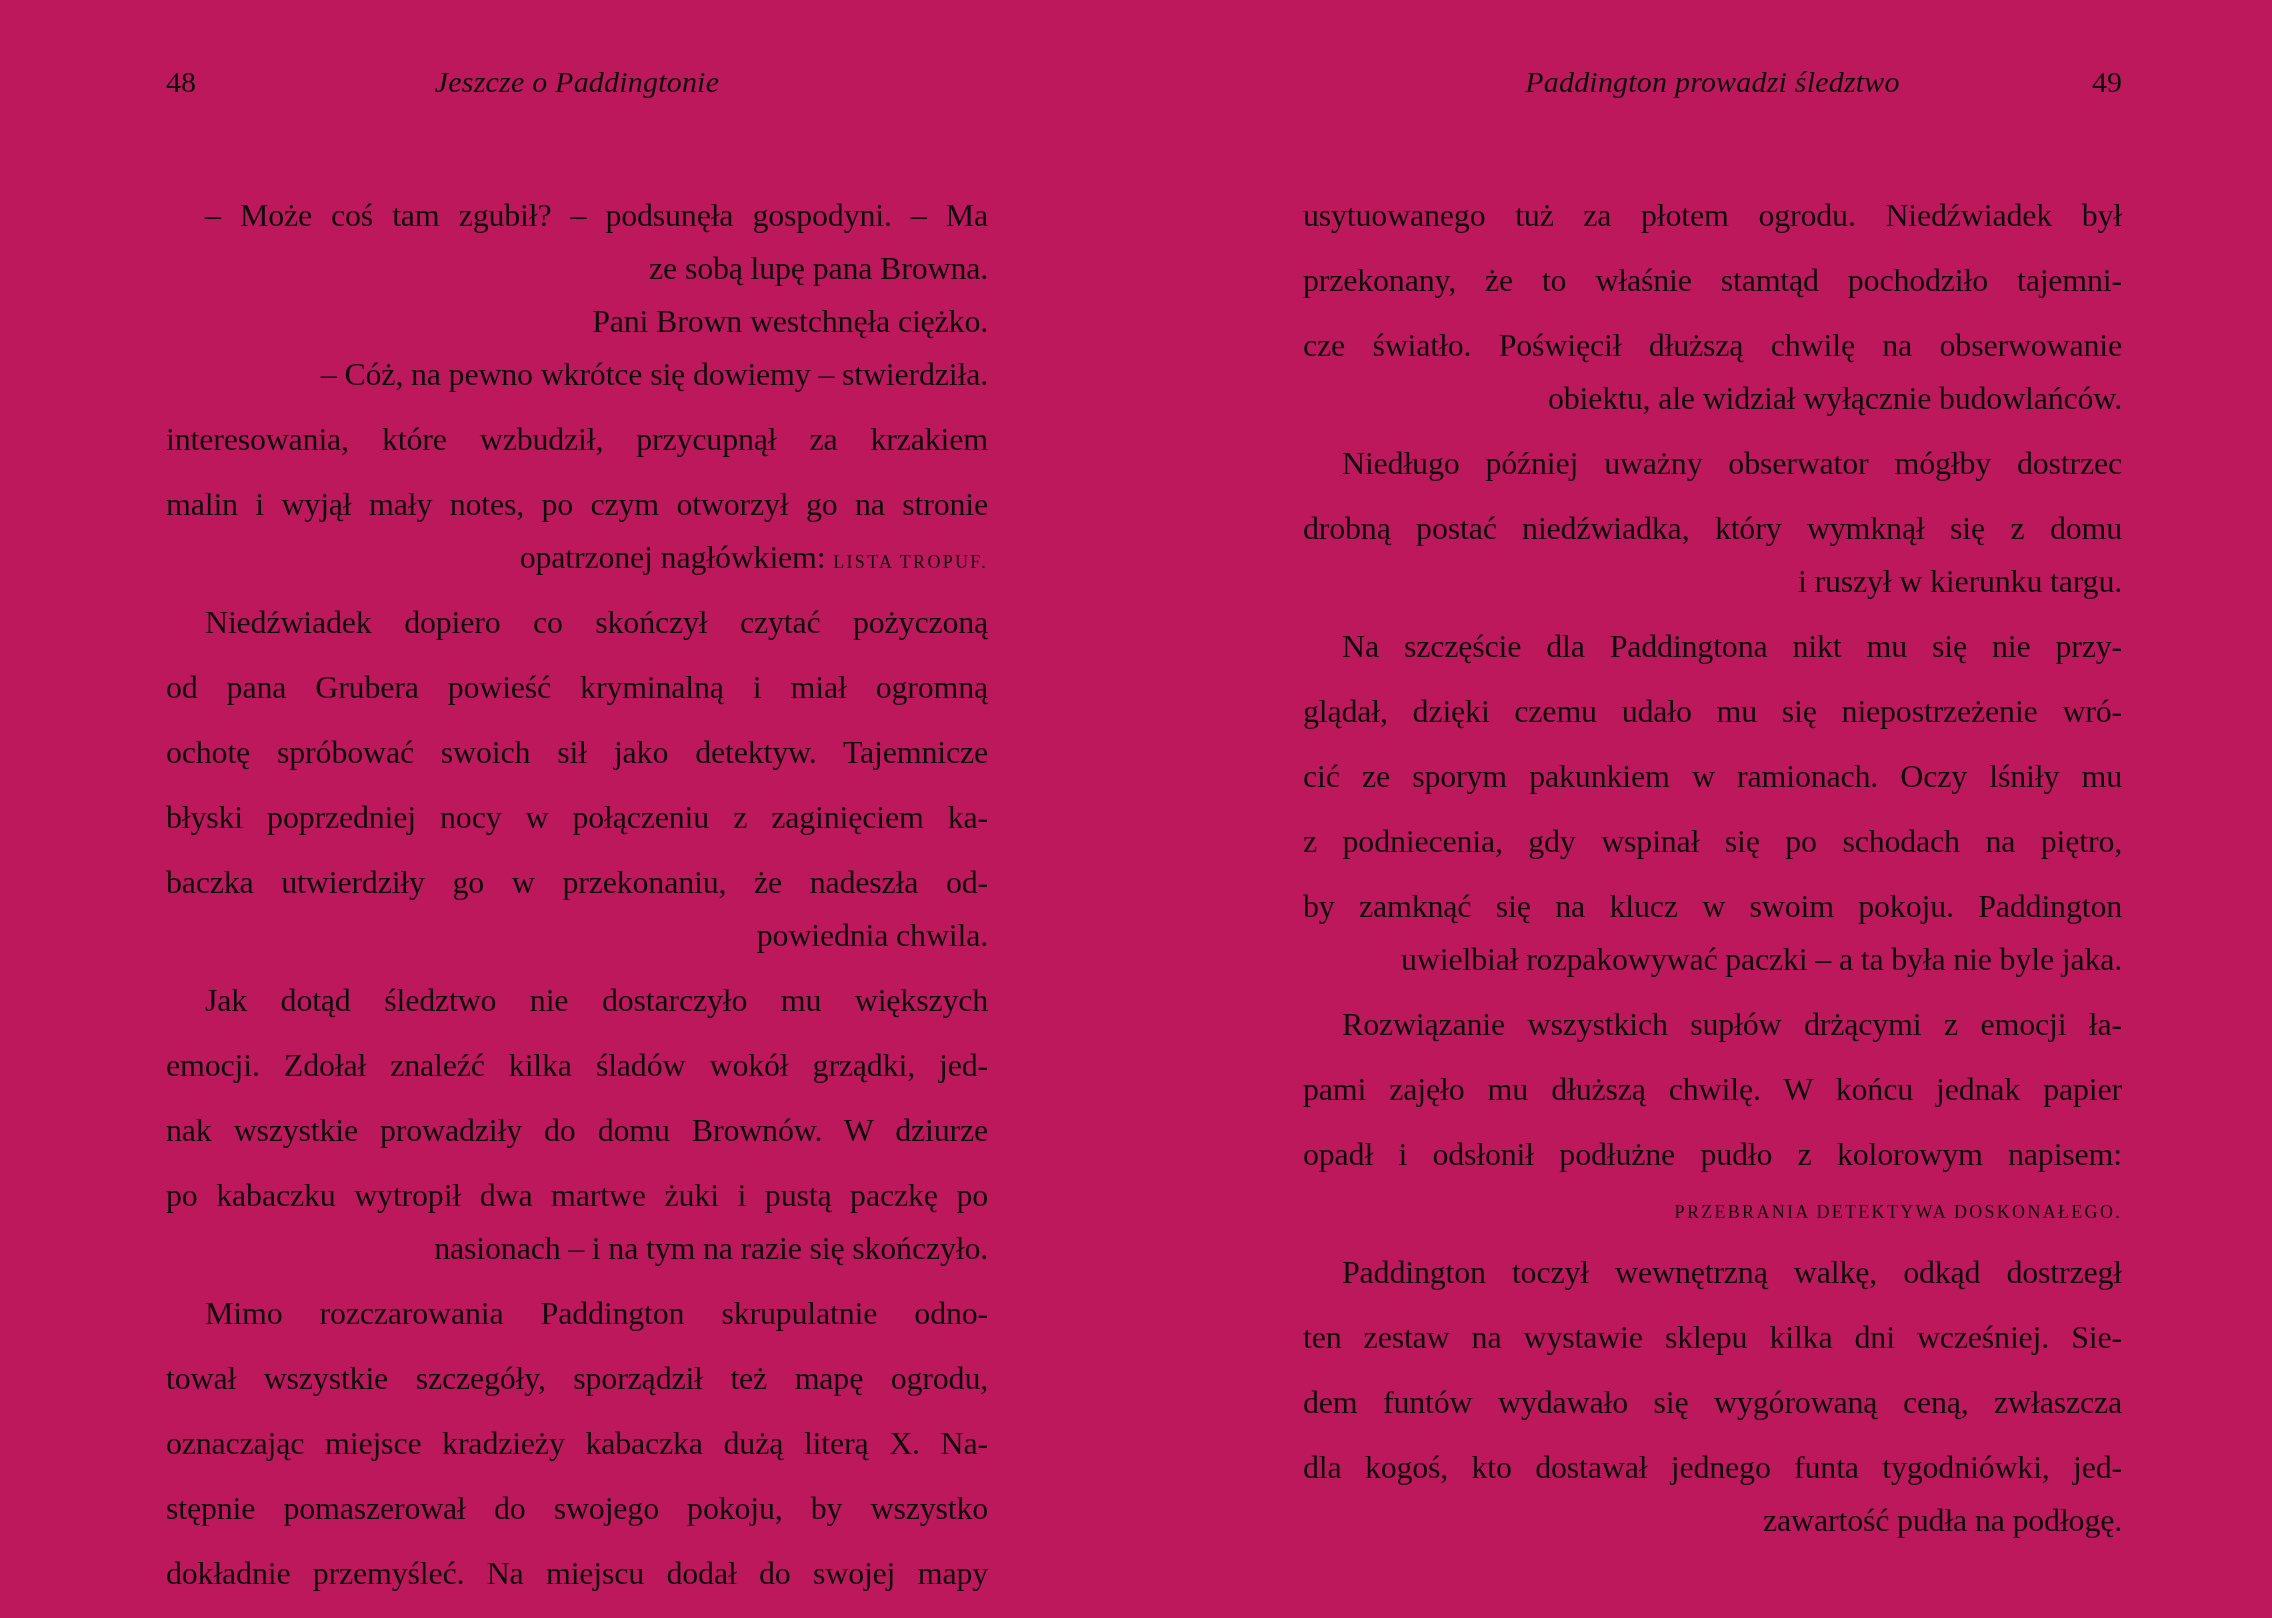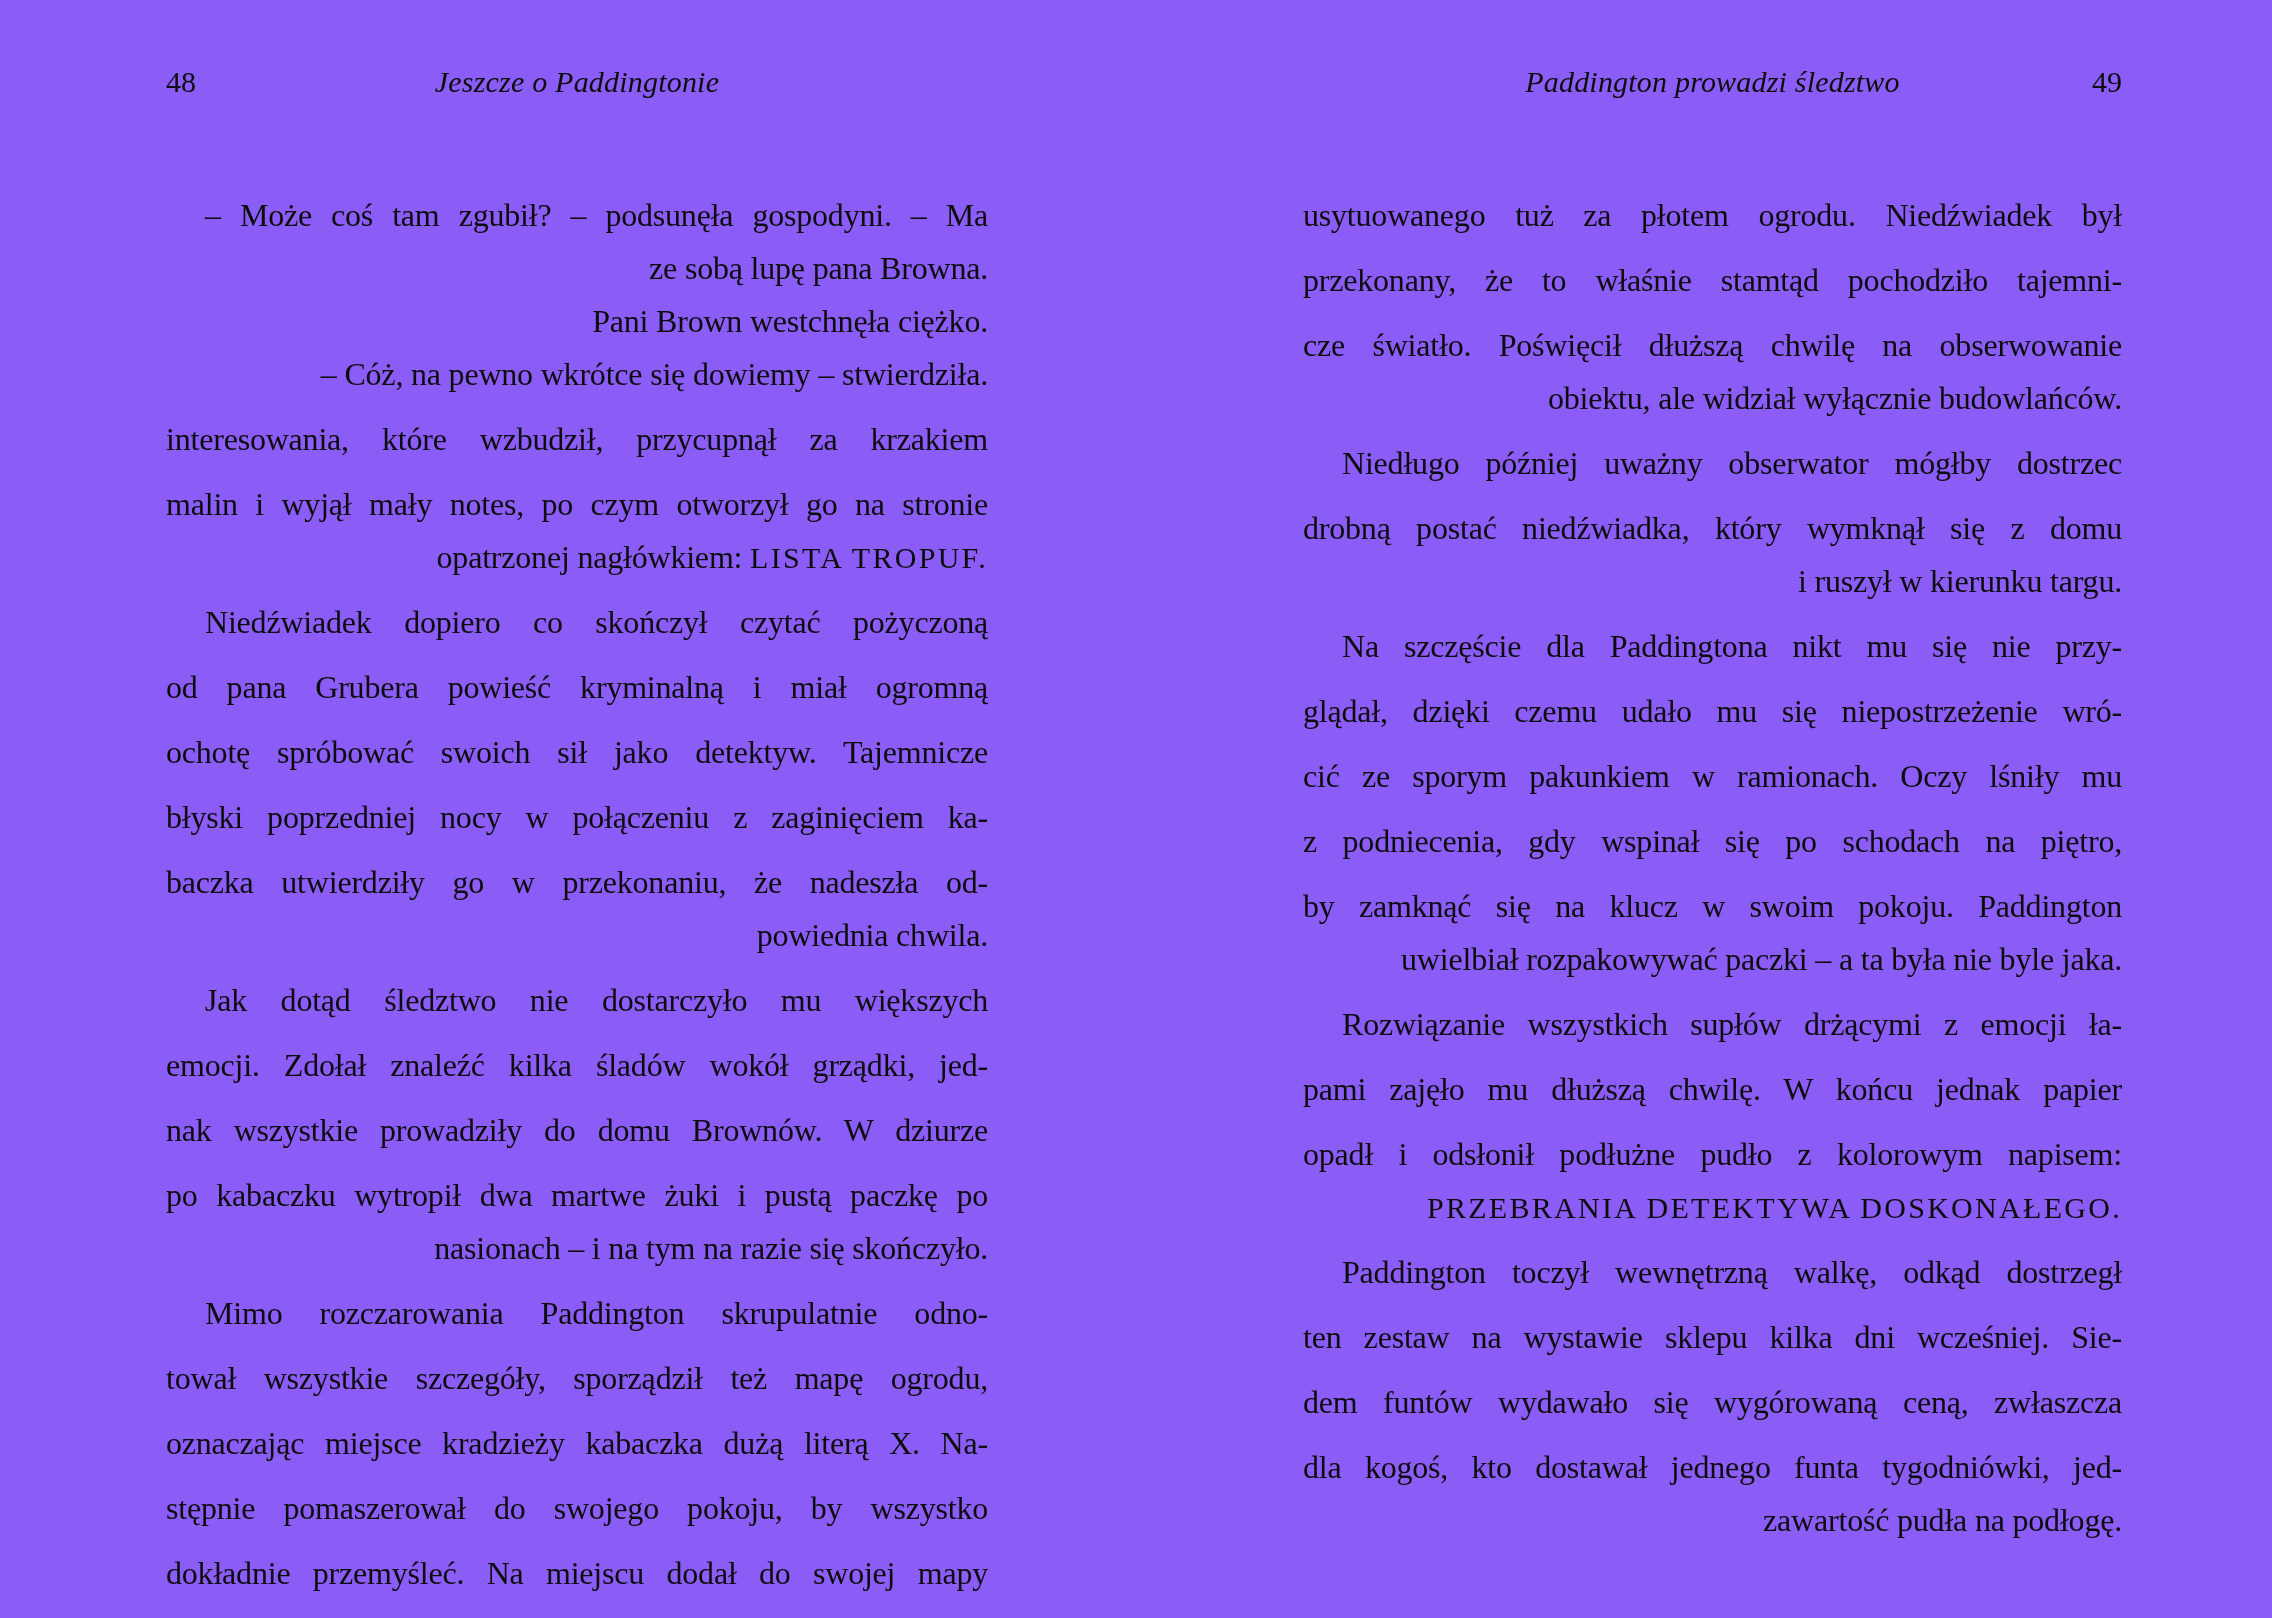--- a/index.html
+++ b/index.html
@@ -1,21 +1,21 @@
 <!DOCTYPE html>
 <html lang="pl" style="font-size:14px"><head>
 <meta charset="utf-8">
 <title>Book spread</title>
 <style>
   html, body { margin: 0; padding: 0; background: #ffffff; }
   .spread {
     position: relative;
     width: 2273px;
     height: 1619px;
-    background: #8b5cf6;
+    background: #be185d;
     color: #0d0d0d;
     font-family: "Liberation Serif", serif;
     overflow: hidden;
   }
   .page { position: absolute; top: 0; height: 100%; }
   .page.left  { left: 0;      width: 1137px; }
   .page.right { left: 1137px; width: 1136px; }
 
   
   .page-head { position: absolute; top: 63px; height: 38px; font-size: 30px; line-height: 38px; }
@@ -36,21 +36,21 @@
     line-height: 53px;
     font-size: 32px;
     letter-spacing: -0.2px;
     white-space: normal;
     overflow: hidden;
     text-align: right;
   }
   .line.just { text-align: justify; text-align-last: justify; margin-top: 12px; }
   .line.indent { padding-left: 39px; }
 
-  .caps { font-size: 30px; letter-spacing: 2.3px; }
+  .caps { font-size: 18px; letter-spacing: 2.3px; }
 </style>
 </head>
 <body>
 
 <div class="spread">
 
   <section class="page left">
     <div class="page-head">
       <span class="page-num">48</span>
       <span class="head-title">Jeszcze o Paddingtonie</span>

